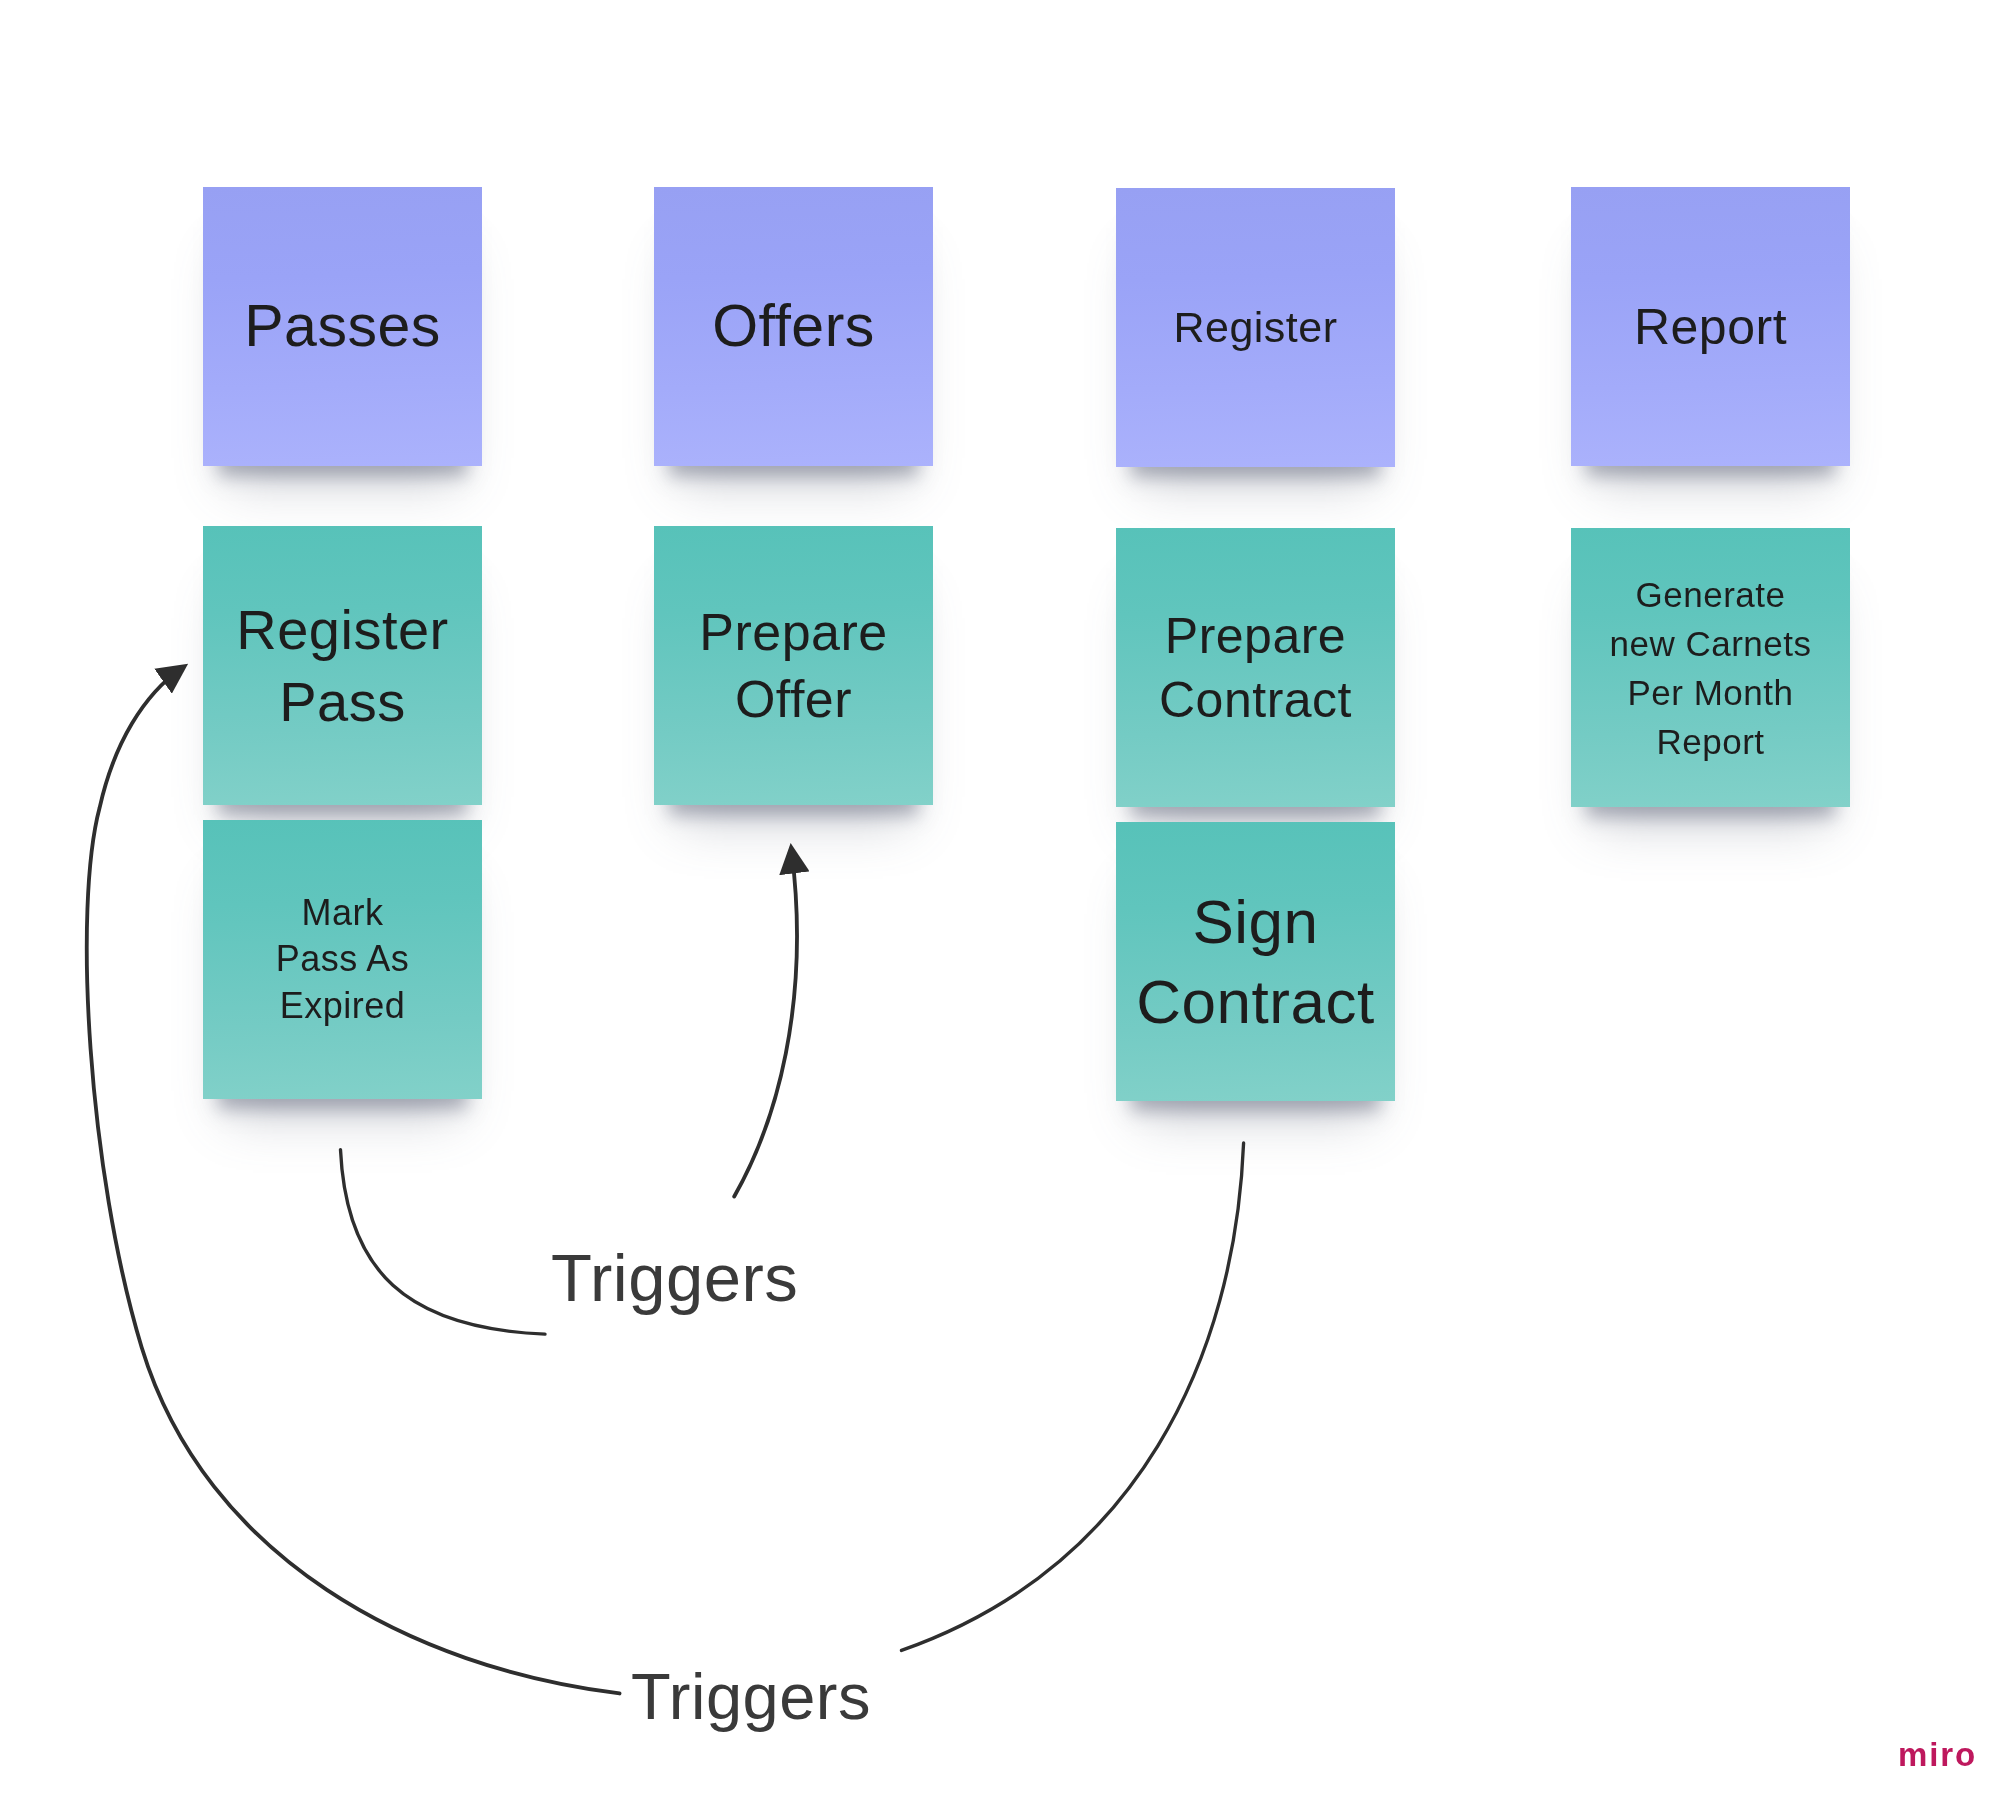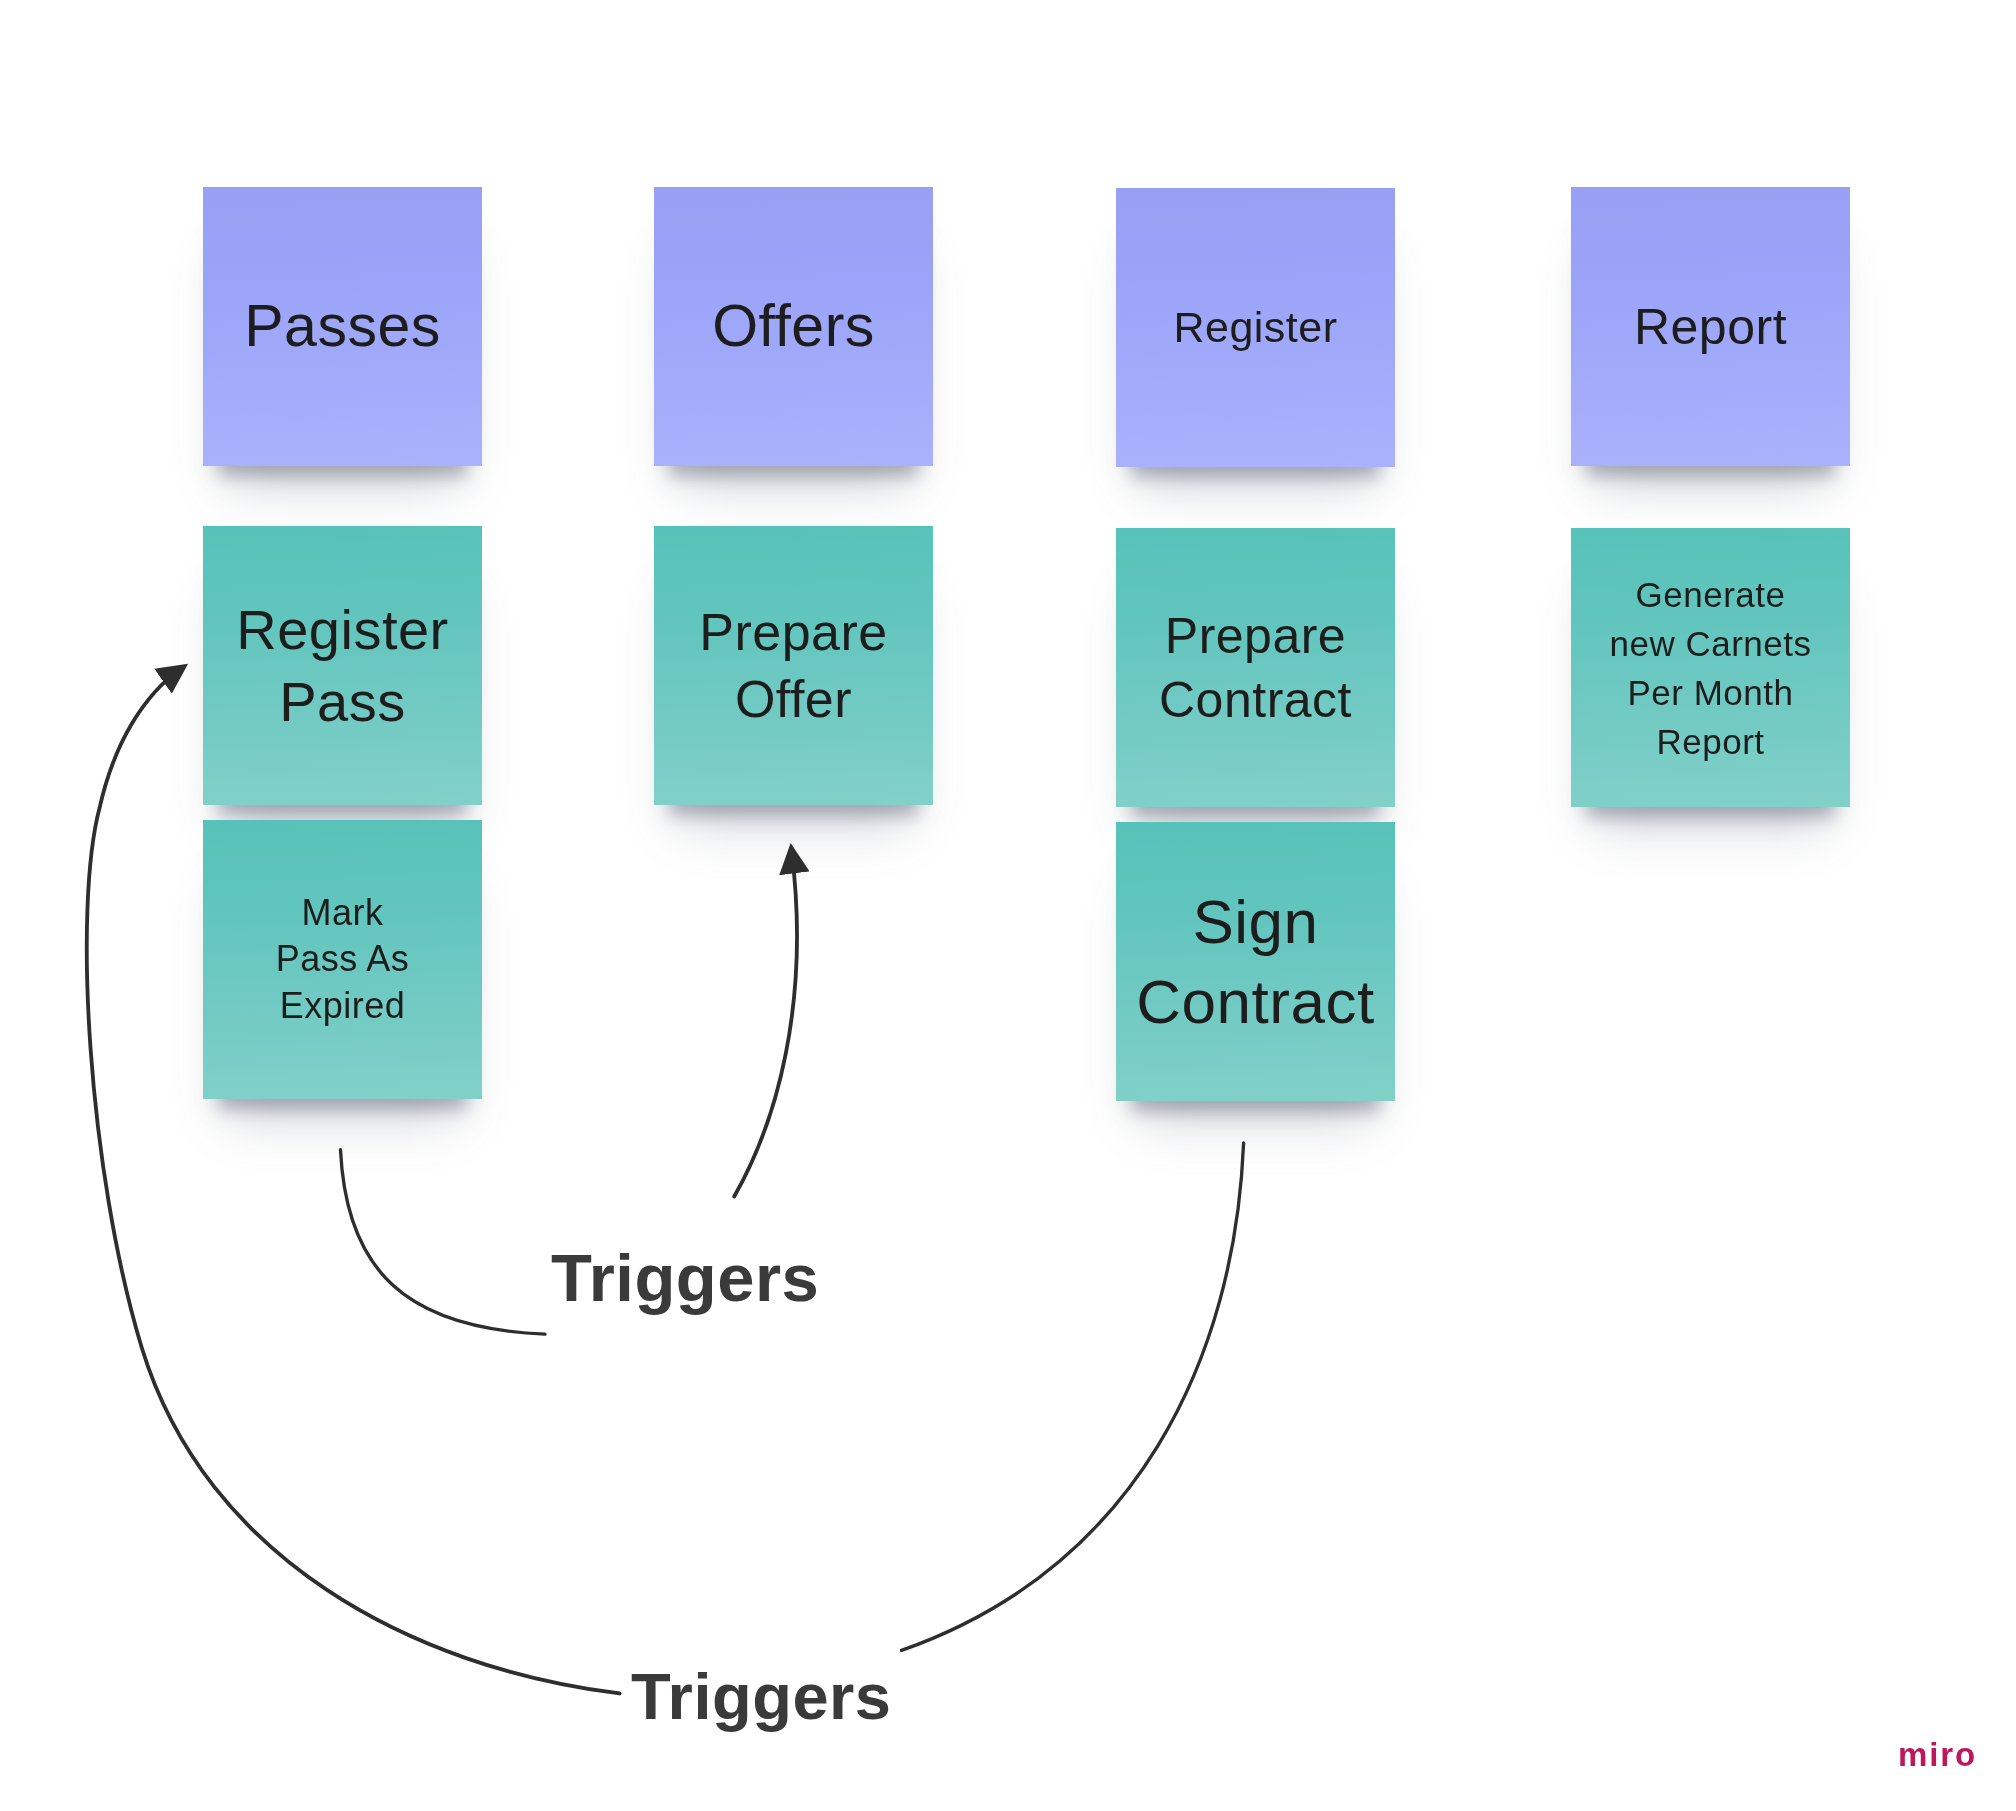--- a/index.html
+++ b/index.html
@@ -17,21 +17,21 @@
     margin-top:44px;
   }
   .note.teal{
     background:linear-gradient(178deg,#57c2b9 0%,#60c5bd 30%,#74cbc4 72%,#82d1c9 100%);
   }
   .note-text{
     color:#1d1d1d;line-height:1.28;white-space:pre-line;
     padding:0 13.4px;letter-spacing:0.5px;
   }
   .floating-label{
-    position:absolute;color:#3a3a3a;letter-spacing:0.5px;font-weight:bold;
+    position:absolute;color:#3a3a3a;letter-spacing:0.5px;
   }
   .watermark{
     position:absolute;left:1898px;top:1736px;
     font-size:33px;font-weight:700;color:#be185d;letter-spacing:1.9px;
   }
   svg.connectors{position:absolute;left:0;top:0;pointer-events:none;}
   svg.connectors path{pointer-events:stroke;}
 </style>
 </head>
 <body>

